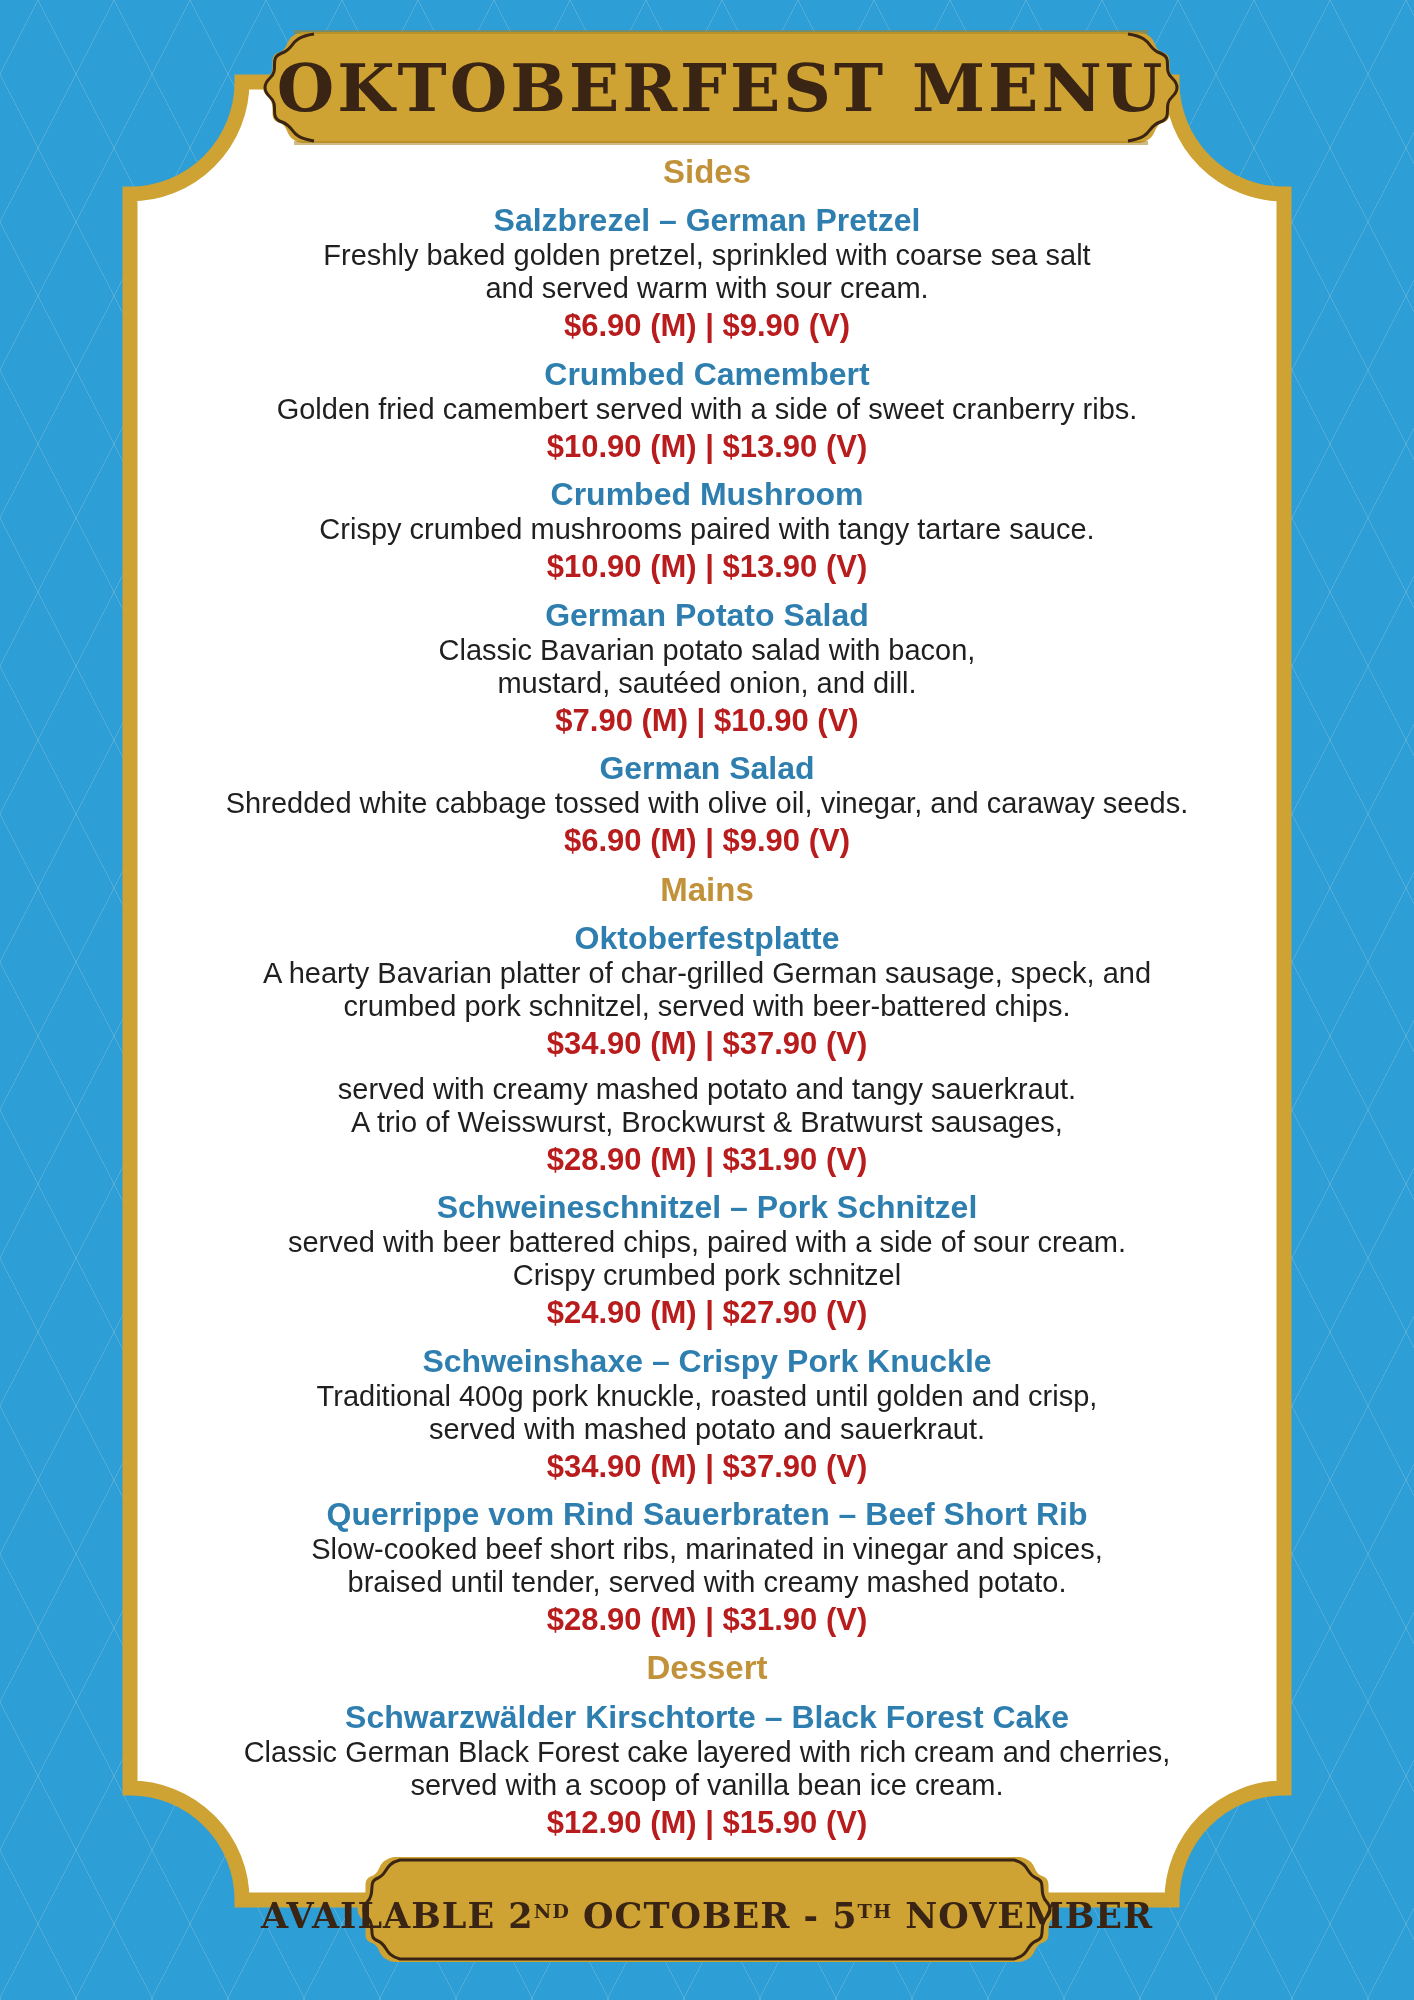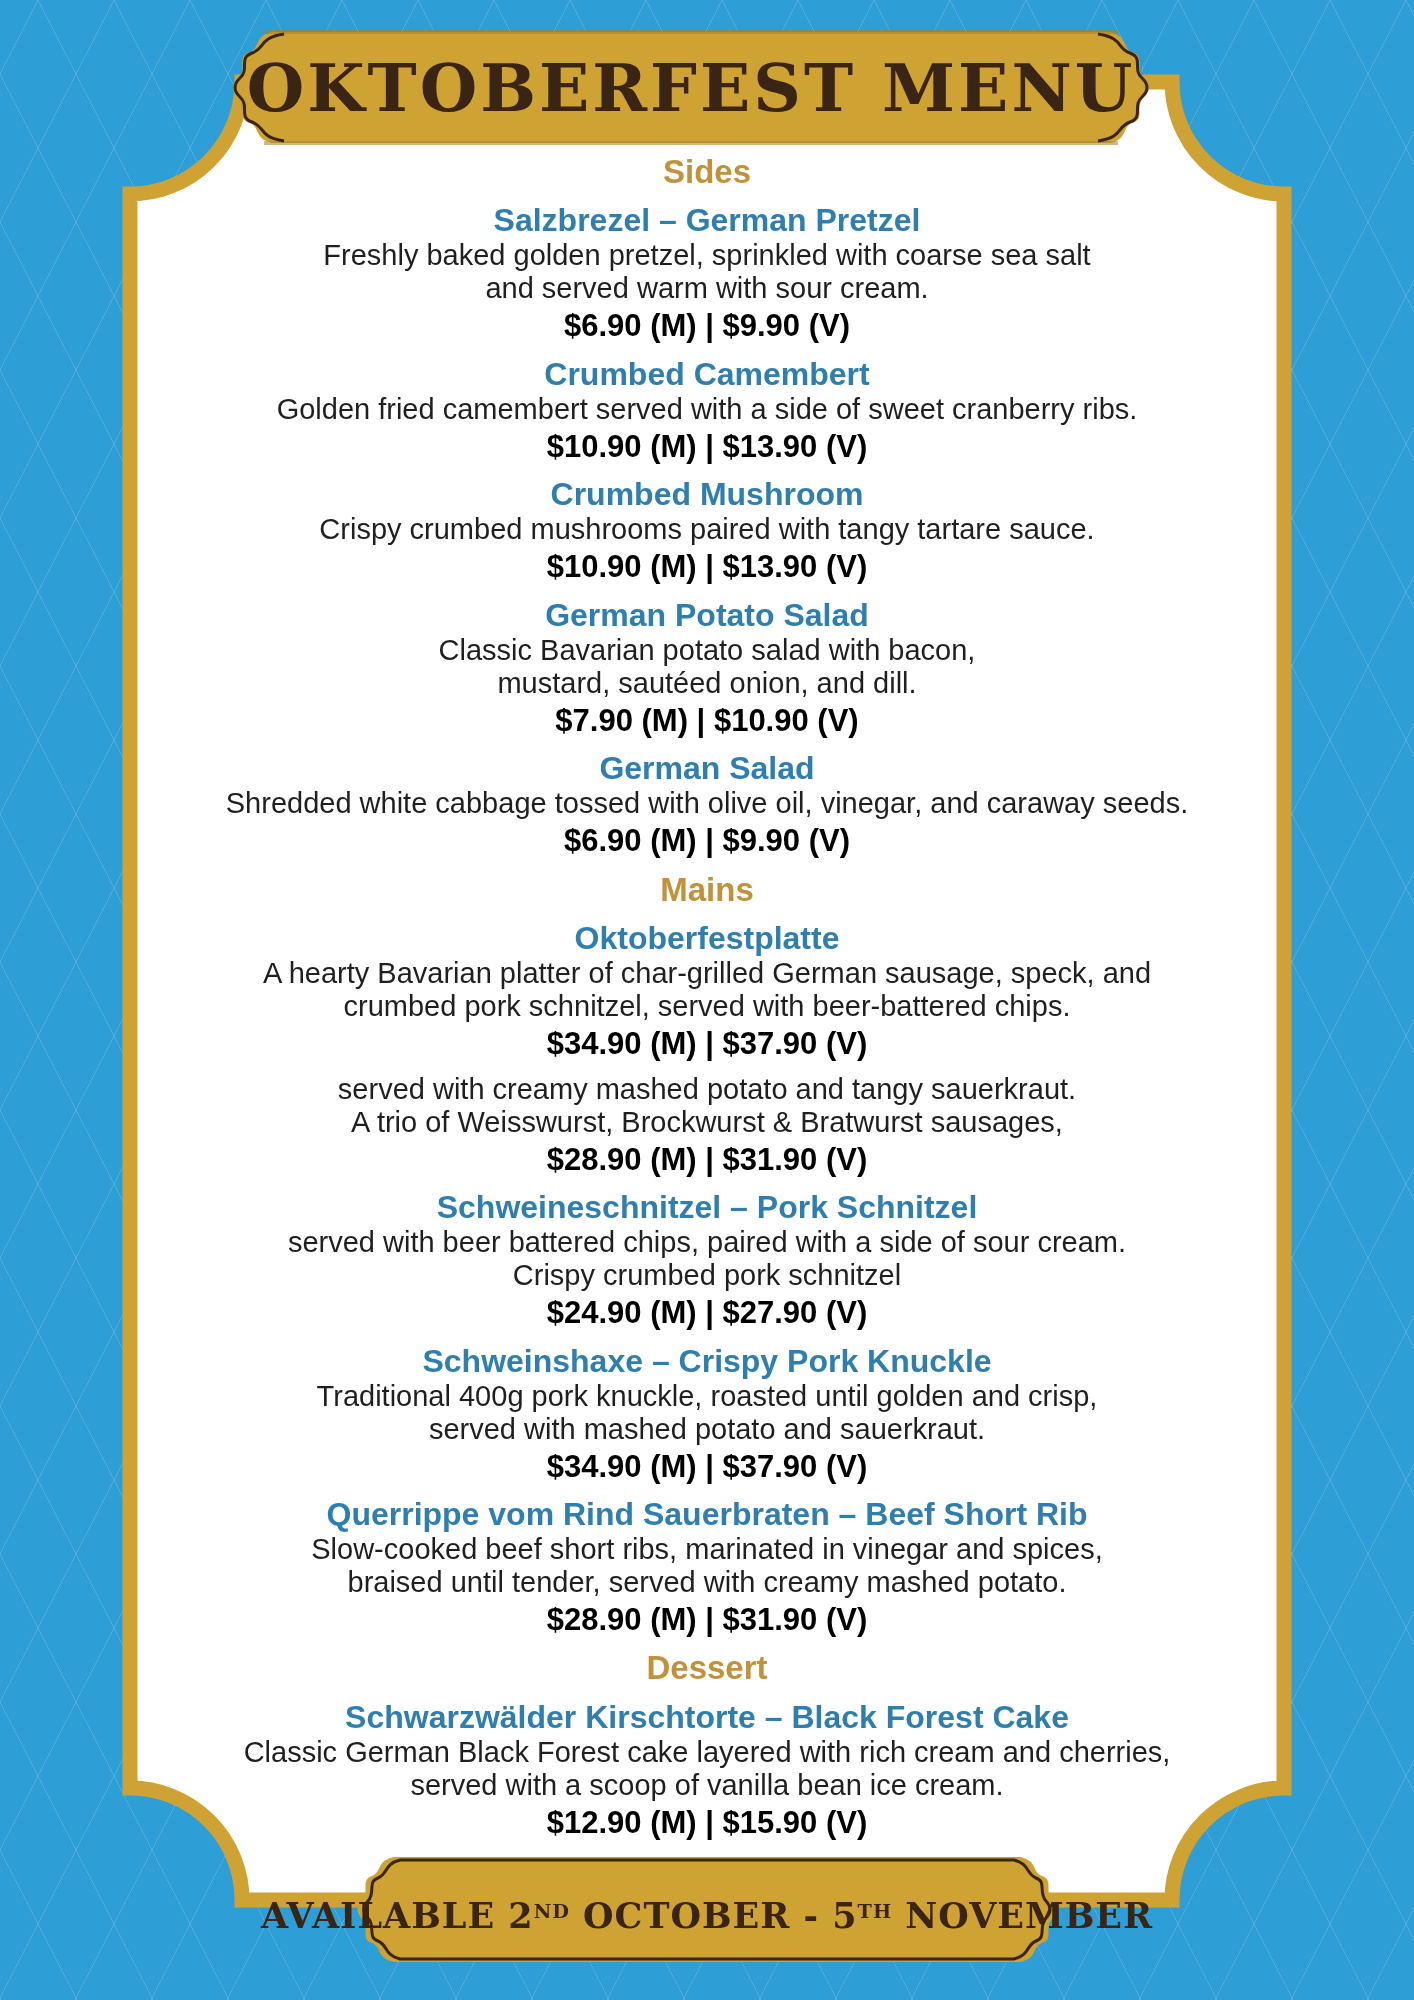--- a/index.html
+++ b/index.html
@@ -24,21 +24,21 @@
   .panel-path{fill:#FFFFFF;stroke:var(--gold);stroke-width:15;}
 
   
   .banner{position:absolute;display:flex;align-items:center;justify-content:center;z-index:5;}
   .banner svg{position:absolute;inset:0;width:100%;height:100%;}
   .banner .banner-text{
     position:relative;z-index:2;
     font-family:"DejaVu Serif","Liberation Serif",serif;
     font-weight:bold;color:var(--brown);white-space:nowrap;
   }
-  .banner-top{left:224px;top:28px;width:934px;height:119px;}
+  .banner-top{left:254px;top:28px;width:934px;height:119px;}
   .banner-top .banner-text{font-size:66px;letter-spacing:3px;}
   .banner-bottom{left:348px;top:1853px;width:718px;height:113px;}
   .banner-bottom .banner-text{font-size:35px;letter-spacing:1px;margin-top:11px;}
   .banner-bottom .sup,.banner-top .sup{font-size:0.55em;position:relative;top:-0.5em;}
   .plaque-fill{fill:var(--gold);}
   .plaque-stroke{fill:none;stroke:var(--brown);stroke-width:3;}
   .plaque-edge{fill:var(--gold-dark);opacity:.55;}
 
   
   .menu-content{
@@ -50,21 +50,21 @@
     font-size:33px;font-weight:bold;color:var(--tan);line-height:40px;
   }
   .menu-item{}
   .item-name{
     font-size:32px;font-weight:bold;color:var(--title-blue);line-height:38px;
   }
   .item-desc{
     font-size:29px;color:var(--ink);line-height:33px;
   }
   .item-price{
-    font-size:31px;font-weight:bold;color:#000000;line-height:38px;margin-top:2px;
+    font-size:31px;font-weight:bold;color:#b91c1c;line-height:38px;margin-top:2px;
   }
 </style>
 </head>
 <body>
 
 <svg class="layer" width="1414" height="2000" aria-hidden="true">
   <defs>
     <polygon id="dm" points="0,-74 38,0 0,74 -38,0" style="fill:var(--blue)"></polygon>
     <pattern id="diam" width="76" height="148" patternUnits="userSpaceOnUse">
       <rect width="76" height="148" style="fill:var(--cream)"></rect>

